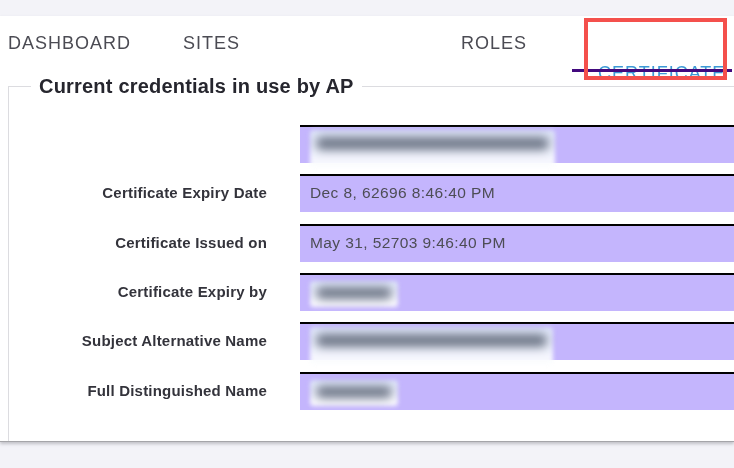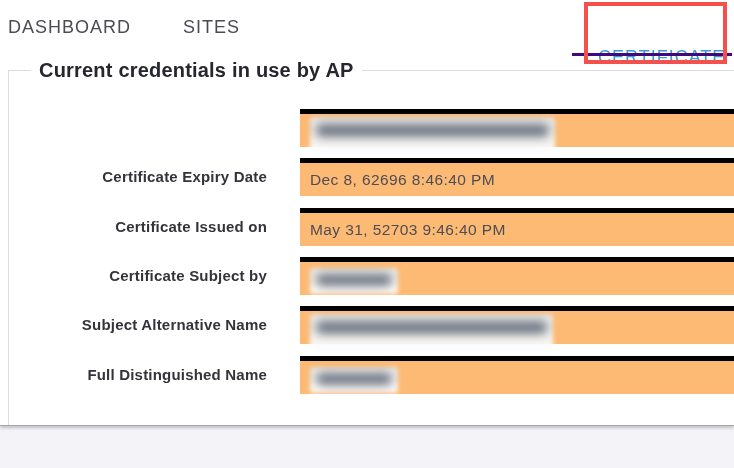--- a/index.html
+++ b/index.html
@@ -6,21 +6,21 @@
   body {
     width:734px; height:468px;
     background:#f3f3f8;
     font-family:"Liberation Sans", sans-serif;
     -webkit-font-smoothing:antialiased;
   }
   .screen { position:relative; width:734px; height:468px; overflow:hidden; }
 
   
   .panel {
-    position:absolute; left:0; top:0; width:734px; height:425px;
+    position:absolute; left:0; top:16px; width:734px; height:425px;
     background:#ffffff;
     border-bottom:1px solid #a5a5a9;
     box-shadow:0 2px 3px rgba(100,100,110,0.35);
   }
 
   
   .tab {
     position:absolute; top:0; height:55px; line-height:55px;
     font-size:18px; letter-spacing:1px; color:#4b4b53;
     cursor:pointer; white-space:nowrap;
@@ -62,22 +62,22 @@
 
   .field-label {
     position:absolute; left:0; top:0; width:267px; height:38px;
     line-height:38px; text-align:right;
     font-size:15px; font-weight:bold; color:#33333b;
     letter-spacing:0.2px;
   }
   .field-value {
     position:absolute; left:300px; right:0; top:0; height:38px;
     box-sizing:border-box;
-    background:#fdba74;
-    border-top:5px solid #000000;
+    background:#c4b5fd;
+    border-top:2px solid #000000;
   }
   .field-value .val-text {
     display:block; padding-left:10px; line-height:33px;
     font-size:15.5px; color:#4d4d55; letter-spacing:0.4px;
     white-space:nowrap;
   }
 
   
   .redact {
     position:absolute; left:10px; border-radius:4px;
@@ -96,20 +96,21 @@
   .redact.short::before { top:6px; height:12px; }
 </style>
 </head>
 <body>
 
 <div class="screen">
   <div class="panel">
 
     <div class="tab t0">DASHBOARD</div>
     <div class="tab t1">SITES</div>
+    <div class="tab t3">ROLES</div>
     <div class="tab t4">CERTIFICATE</div>
     <div class="tab-underline"></div>
 
     <fieldset class="credentials">
       <legend>Current credentials in use by AP</legend>
     </fieldset>
 
     <div class="row r0">
       <div class="field-value">
         <div class="redact long"></div>
@@ -124,21 +125,21 @@
     </div>
 
     <div class="row r2">
       <div class="field-label">Certificate Issued on</div>
       <div class="field-value">
         <span class="val-text">May 31, 52703 9:46:40 PM</span>
       </div>
     </div>
 
     <div class="row r3">
-      <div class="field-label">Certificate Subject by</div>
+      <div class="field-label">Certificate Expiry by</div>
       <div class="field-value">
         <div class="redact short"></div>
       </div>
     </div>
 
     <div class="row r4">
       <div class="field-label">Subject Alternative Name</div>
       <div class="field-value">
         <div class="redact email"></div>
       </div>

